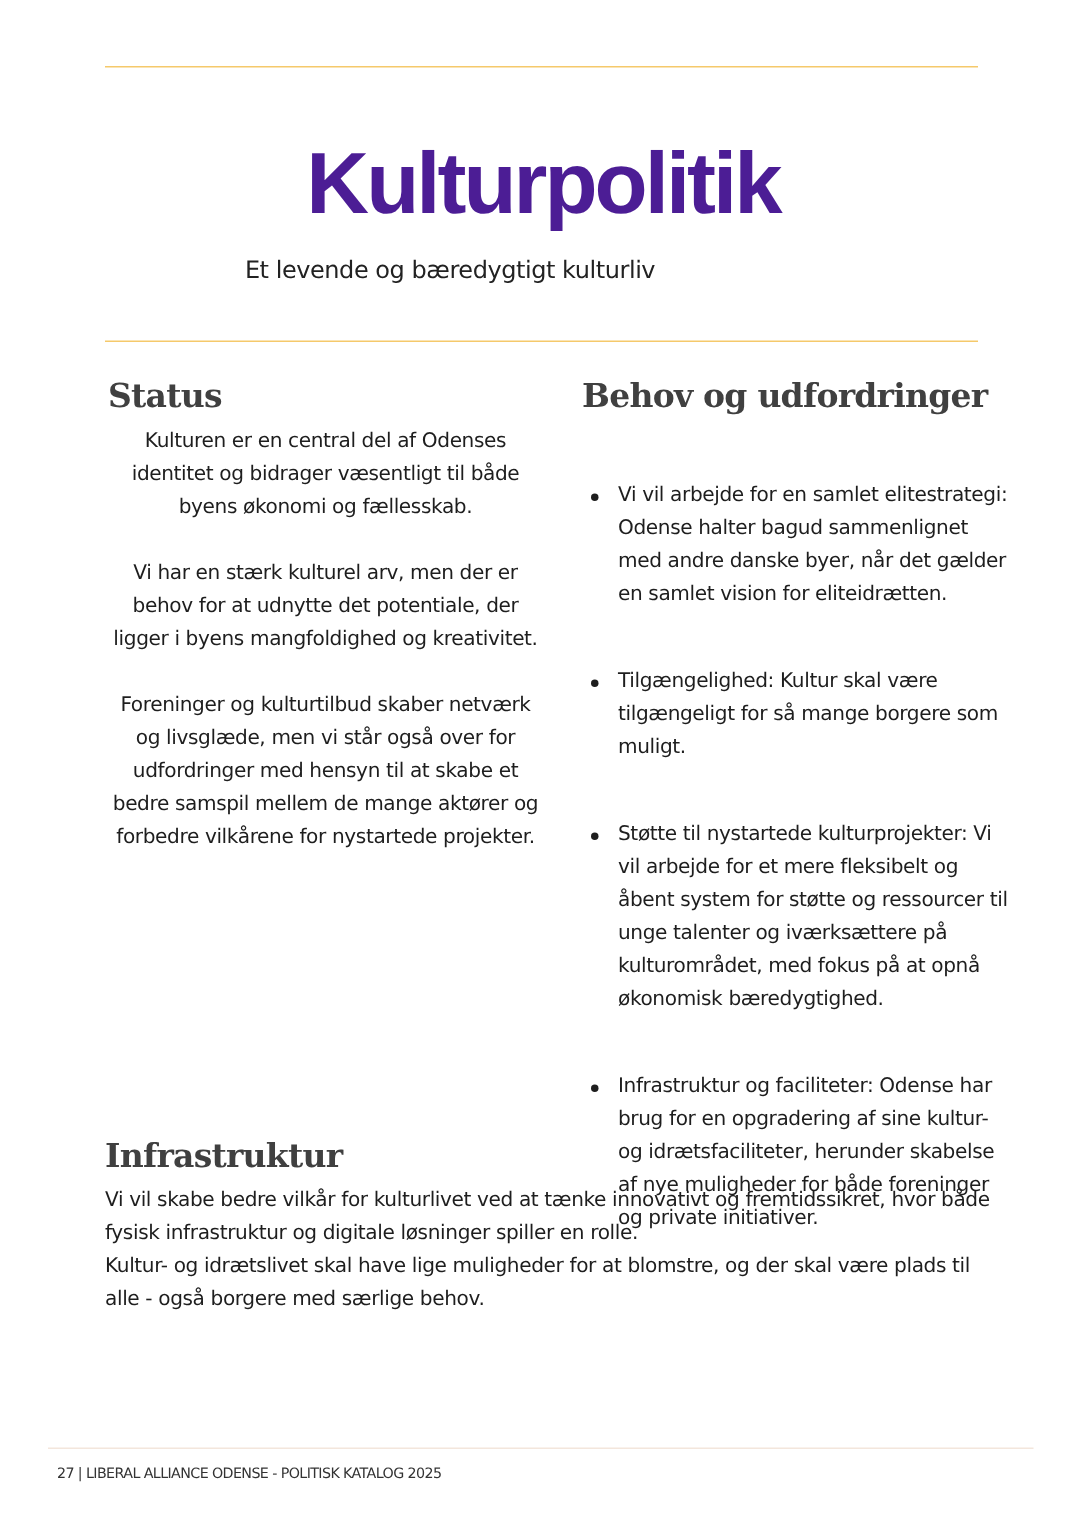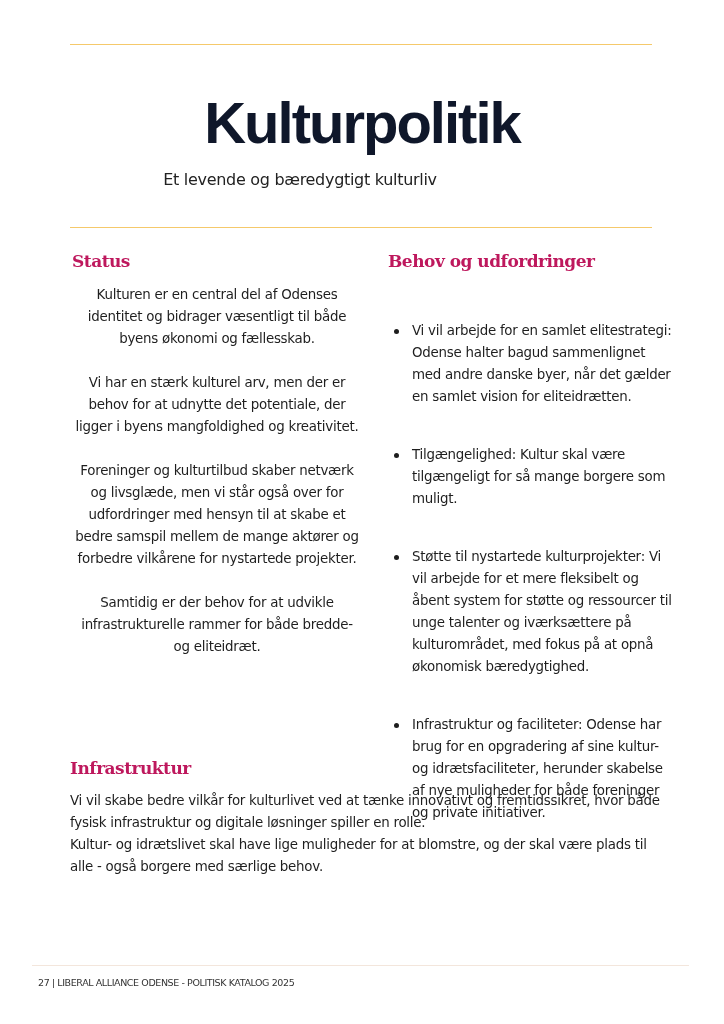--- a/index.html
+++ b/index.html
@@ -1,22 +1,22 @@
 <!DOCTYPE html>
 <html><head>
   <meta charset="utf-8">
   <style>
     html, body { margin: 0; padding: 0; background: #ffffff; }
     body { width: 724px; height: 1024px; position: relative; overflow: hidden; color: #1a1a1a; font-family: "DejaVu Sans", sans-serif; }
     .rule { position: absolute; left: 70px; width: 582px; height: 1px; background: #f5c96b; }
     .rule.top { top: 44px; }
     .rule.mid { top: 227px; }
-    .title { position: absolute; top: 88px; left: 0; width: 724px; text-align: center; font-family: "Liberation Sans", sans-serif; font-weight: bold; font-size: 58px; letter-spacing: -2px; color: #0f172a; line-height: 70px; }
+    .title { position: absolute; top: 88px; left: 0; width: 724px; text-align: center; font-family: "Liberation Sans", sans-serif; font-weight: bold; font-size: 58px; letter-spacing: -2px; color: #4c1d95; line-height: 70px; }
     .subtitle { position: absolute; top: 170px; left: 0; width: 600px; text-align: center; font-family: "DejaVu Sans", sans-serif; font-size: 16px; color: #222; letter-spacing: -0.3px; }
-    .h2 { position: absolute; font-family: "DejaVu Serif", serif; font-weight: bold; font-size: 17px; color: #be185d; letter-spacing: -0.5px; }
+    .h2 { position: absolute; font-family: "DejaVu Serif", serif; font-weight: bold; font-size: 22px; color: #404040; letter-spacing: -0.5px; }
     .body { font-family: "DejaVu Sans", sans-serif; font-size: 13.4px; line-height: 22px; color: #1e1e1e; letter-spacing: -0.25px; }
     .col-left { position: absolute; left: 72px; top: 284px; width: 290px; text-align: center; }
     .col-left p { margin: 0 0 22px 0; }
     .col-right { position: absolute; left: 388px; top: 284px; width: 290px; }
     .col-right ul { margin: 0; padding: 0; list-style: none; }
     .col-right li { position: relative; padding-left: 24px; margin-bottom: 22px; margin-top: 36px; }
     .col-right li .bullet { position: absolute; left: 6px; top: 9px; width: 5px; height: 5px; border-radius: 50%; background: #1e1e1e; }
     .summary { position: absolute; left: 70px; top: 790px; width: 600px; }
     .summary p { margin: 0; }
     .footer-rule { position: absolute; left: 32px; top: 965px; width: 657px; height: 1px; background: #f3e6dc; }
@@ -30,21 +30,20 @@
 <h1 class="title" style="margin:0;">Kulturpolitik</h1>
 <div class="subtitle">Et levende og bæredygtigt kulturliv</div>
 
 <div class="rule mid"></div>
 
 <div class="h2" style="left:72px; top:251px;">Status</div>
 <div class="col-left body">
   <p>Kulturen er en central del af Odenses identitet og bidrager væsentligt til både byens økonomi og fællesskab.</p>
   <p>Vi har en stærk kulturel arv, men der er behov for at udnytte det potentiale, der ligger i byens mangfoldighed og kreativitet.</p>
   <p>Foreninger og kulturtilbud skaber netværk og livsglæde, men vi står også over for udfordringer med hensyn til at skabe et bedre samspil mellem de mange aktører og forbedre vilkårene for nystartede projekter.</p>
-  <p>Samtidig er der behov for at udvikle infrastrukturelle rammer for både bredde- og eliteidræt.</p>
 </div>
 
 <div class="h2" style="left:388px; top:251px;">Behov og udfordringer</div>
 <div class="col-right body">
   <ul>
     <li><span class="bullet"></span><span>Vi vil arbejde for en samlet elitestrategi: Odense halter bagud sammenlignet med andre danske byer, når det gælder en samlet vision for eliteidrætten.</span></li>
     <li><span class="bullet"></span><span>Tilgængelighed: Kultur skal være tilgængeligt for så mange borgere som muligt.</span></li>
     <li><span class="bullet"></span><span>Støtte til nystartede kulturprojekter: Vi vil arbejde for et mere fleksibelt og åbent system for støtte og ressourcer til unge talenter og iværksættere på kulturområdet, med fokus på at opnå økonomisk bæredygtighed.</span></li>
     <li><span class="bullet"></span><span>Infrastruktur og faciliteter: Odense har brug for en opgradering af sine kultur- og idrætsfaciliteter, herunder skabelse af nye muligheder for både foreninger og private initiativer.</span></li>
   </ul>

